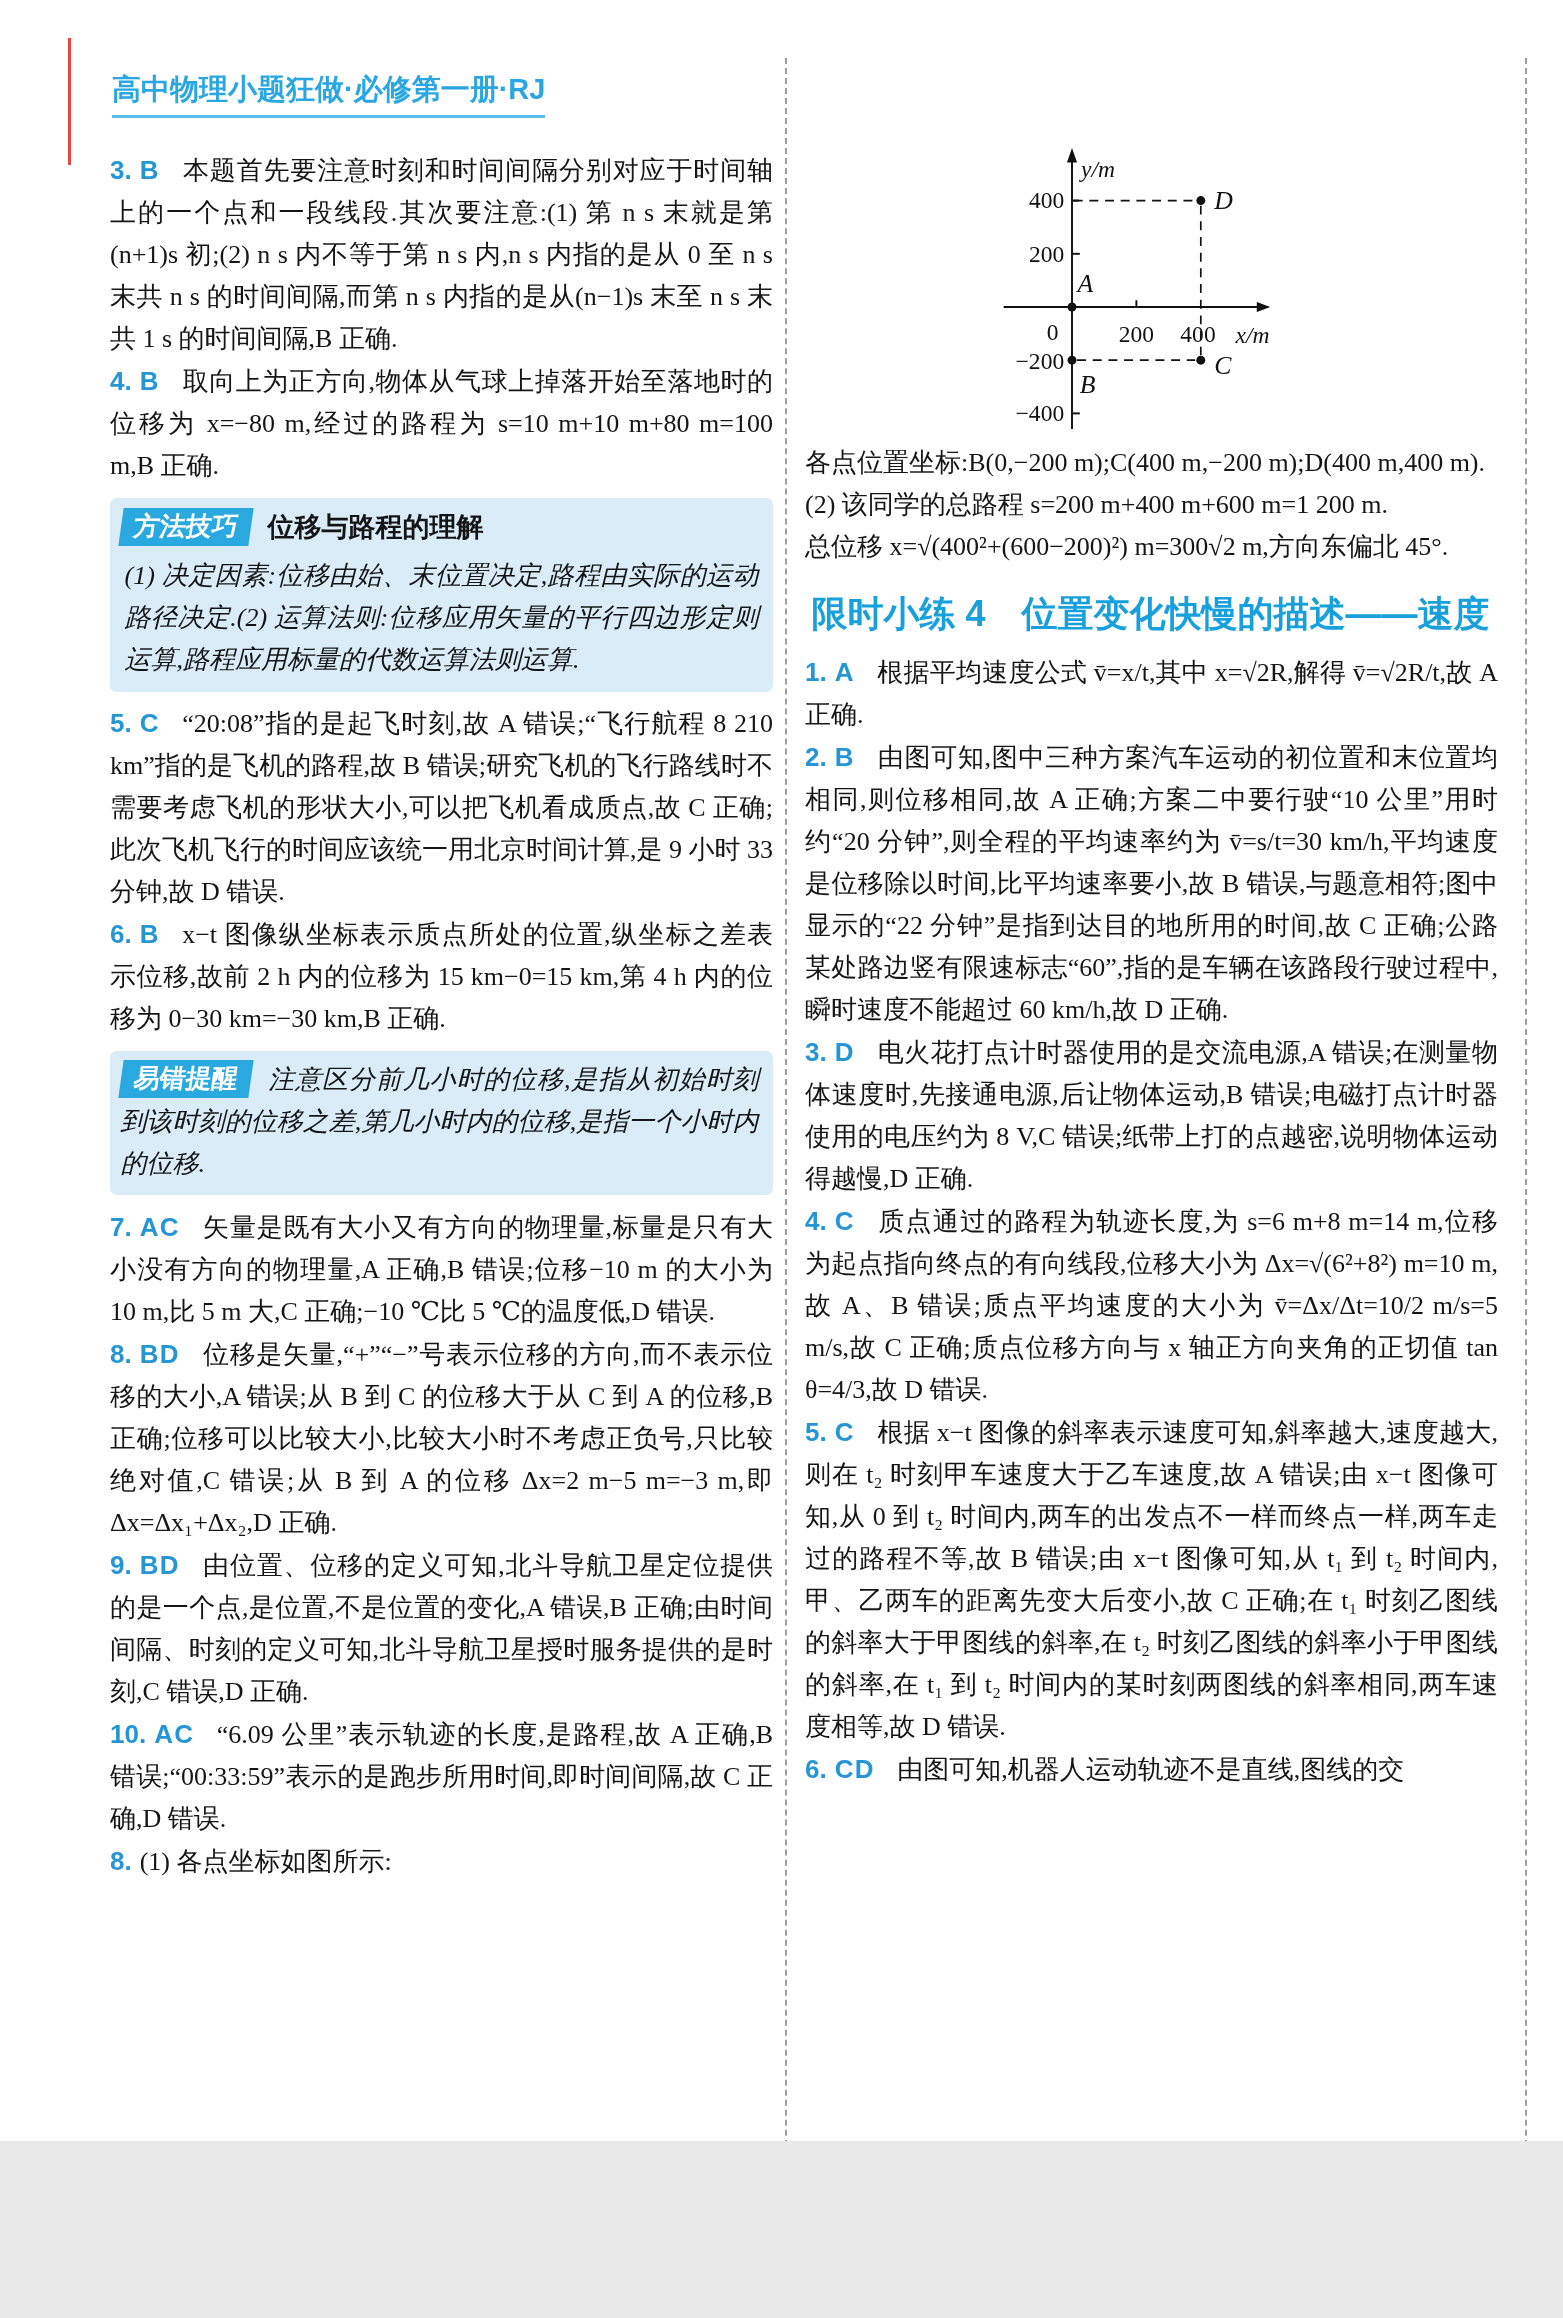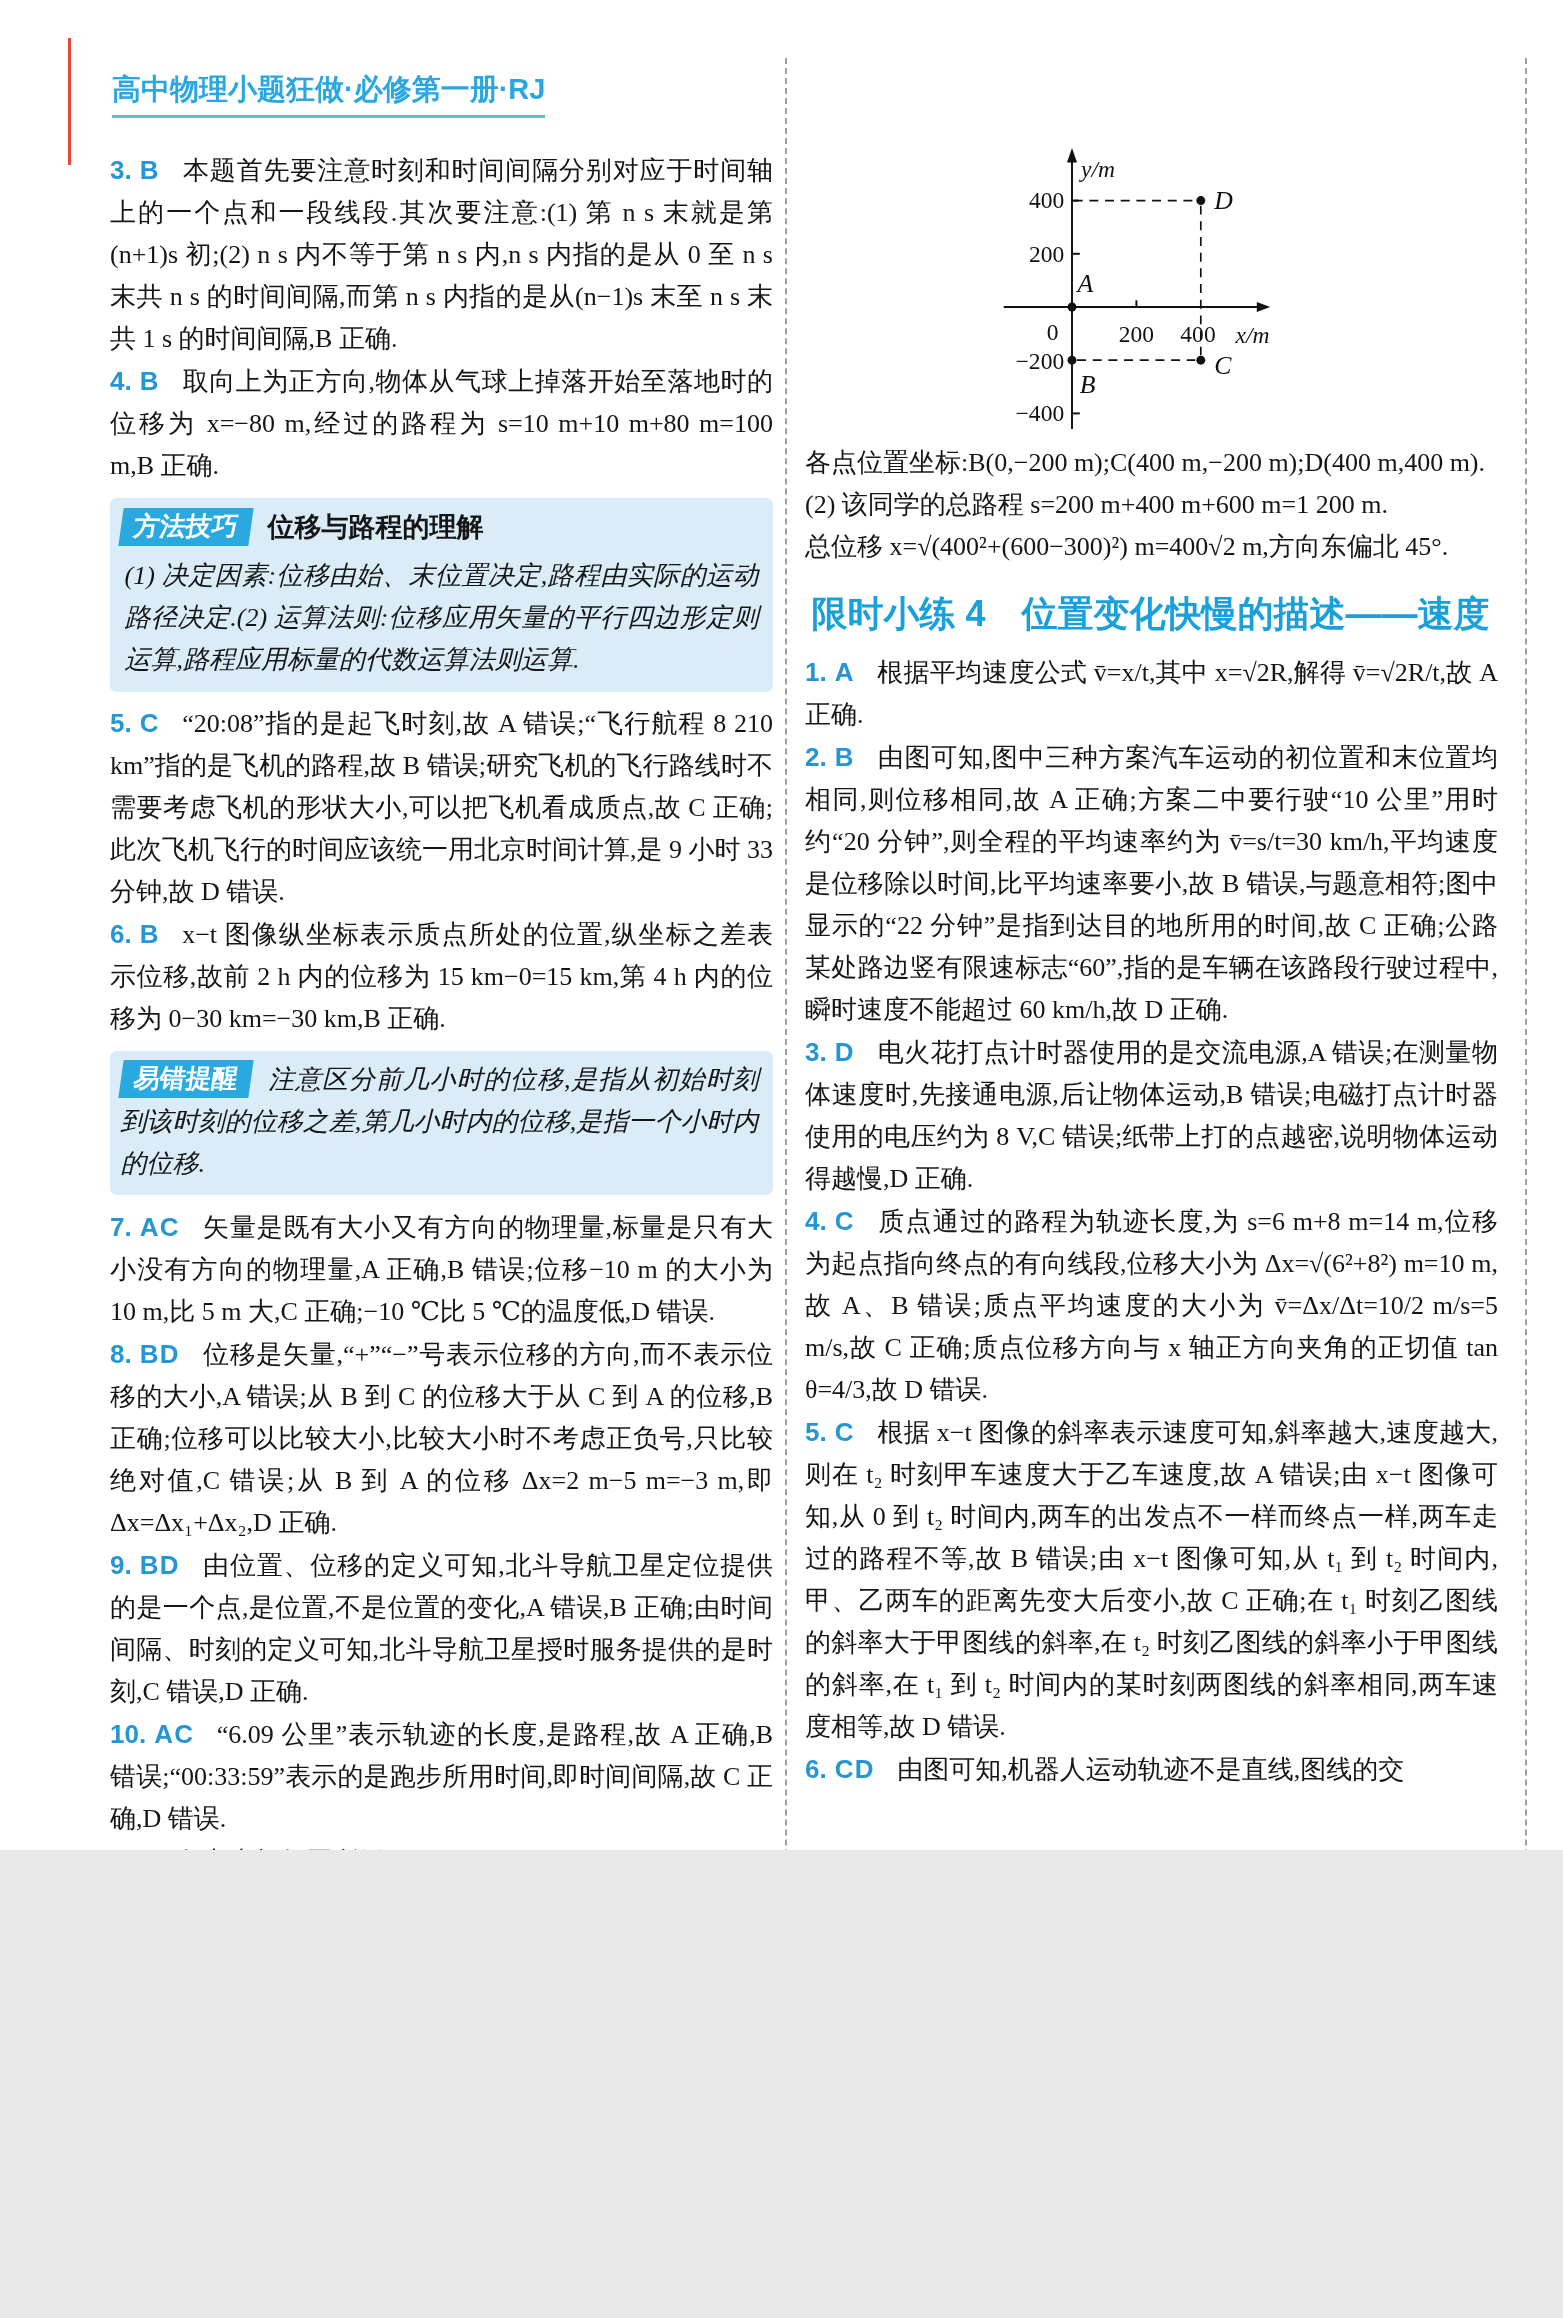--- a/index.html
+++ b/index.html
@@ -1,16 +1,16 @@
 <!DOCTYPE html>
 <html style="font-size:10.5px"><head>
 <meta charset="utf-8">
 <style>
   html,body{margin:0;padding:0;background:#e9e9e9;}
-  .page{position:relative;width:1564px;height:1850px;background:#ffffff;overflow:hidden;
+  .page{position:relative;width:1564px;height:2141px;background:#ffffff;overflow:hidden;
         font-family:"Liberation Serif","DejaVu Serif",serif;color:#151515;}
   .crop-mark{position:absolute;left:68px;top:38px;width:3.3px;height:127px;background:#e8473f;}
   .book-header{position:absolute;left:112px;top:74px;}
   .book-title{display:inline-block;font-family:"Liberation Sans","DejaVu Sans",sans-serif;
         font-weight:bold;font-size:29px;line-height:1.1;color:#2aa7e1;
         padding-bottom:9.2px;border-bottom:3.3px solid #55bee9;}
   .col{position:absolute;}
   .col.left{left:110px;top:149px;width:663px;}
   .col.right{left:805px;top:63px;width:693px;}
   .col-divider{position:absolute;left:785px;top:58px;height:2218px;border-left:2px dashed #9f9f9f;}
@@ -109,21 +109,21 @@
         <text class="fig-txt" x="525" y="492" text-anchor="middle">400</text>
         <text class="fig-txt fig-pt" x="310" y="404">A</text>
         <text class="fig-txt fig-pt" x="314" y="584">B</text>
         <text class="fig-txt fig-pt" x="554" y="549">C</text>
         <text class="fig-txt fig-pt" x="554" y="255">D</text>
       </svg>
     </div>
     <div id="right-col-blocks">
         <p class="para">各点位置坐标:B(0,−200 m);C(400 m,−200 m);D(400 m,400 m).</p>
         <p class="para">(2) 该同学的总路程 s=200 m+400 m+600 m=1 200 m.</p>
-        <p class="para">总位移 x=√(400²+(600−300)²) m=400√2 m,方向东偏北 45°.</p>
+        <p class="para">总位移 x=√(400²+(600−200)²) m=300√2 m,方向东偏北 45°.</p>
         <div class="section-heading">限时小练 4　位置变化快慢的描述——速度</div>
         <p class="para"><span class="qnum">1.</span><span class="qans">A</span><span class="qtext">根据平均速度公式 v̄=x/t,其中 x=√2R,解得 v̄=√2R/t,故 A 正确.</span></p>
         <p class="para"><span class="qnum">2.</span><span class="qans">B</span><span class="qtext">由图可知,图中三种方案汽车运动的初位置和末位置均相同,则位移相同,故 A 正确;方案二中要行驶“10 公里”用时约“20 分钟”,则全程的平均速率约为 v̄=s/t=30 km/h,平均速度是位移除以时间,比平均速率要小,故 B 错误,与题意相符;图中显示的“22 分钟”是指到达目的地所用的时间,故 C 正确;公路某处路边竖有限速标志“60”,指的是车辆在该路段行驶过程中,瞬时速度不能超过 60 km/h,故 D 正确.</span></p>
         <p class="para"><span class="qnum">3.</span><span class="qans">D</span><span class="qtext">电火花打点计时器使用的是交流电源,A 错误;在测量物体速度时,先接通电源,后让物体运动,B 错误;电磁打点计时器使用的电压约为 8 V,C 错误;纸带上打的点越密,说明物体运动得越慢,D 正确.</span></p>
         <p class="para"><span class="qnum">4.</span><span class="qans">C</span><span class="qtext">质点通过的路程为轨迹长度,为 s=6 m+8 m=14 m,位移为起点指向终点的有向线段,位移大小为 Δx=√(6²+8²) m=10 m,故 A、B 错误;质点平均速度的大小为 v̄=Δx/Δt=10/2 m/s=5 m/s,故 C 正确;质点位移方向与 x 轴正方向夹角的正切值 tan θ=4/3,故 D 错误.</span></p>
         <p class="para"><span class="qnum">5.</span><span class="qans">C</span><span class="qtext">根据 x−t 图像的斜率表示速度可知,斜率越大,速度越大,则在 t₂ 时刻甲车速度大于乙车速度,故 A 错误;由 x−t 图像可知,从 0 到 t₂ 时间内,两车的出发点不一样而终点一样,两车走过的路程不等,故 B 错误;由 x−t 图像可知,从 t₁ 到 t₂ 时间内,甲、乙两车的距离先变大后变小,故 C 正确;在 t₁ 时刻乙图线的斜率大于甲图线的斜率,在 t₂ 时刻乙图线的斜率小于甲图线的斜率,在 t₁ 到 t₂ 时间内的某时刻两图线的斜率相同,两车速度相等,故 D 错误.</span></p>
         <p class="para"><span class="qnum">6.</span><span class="qans">CD</span><span class="qtext">由图可知,机器人运动轨迹不是直线,图线的交</span></p>
       </div>
   </div>
 

